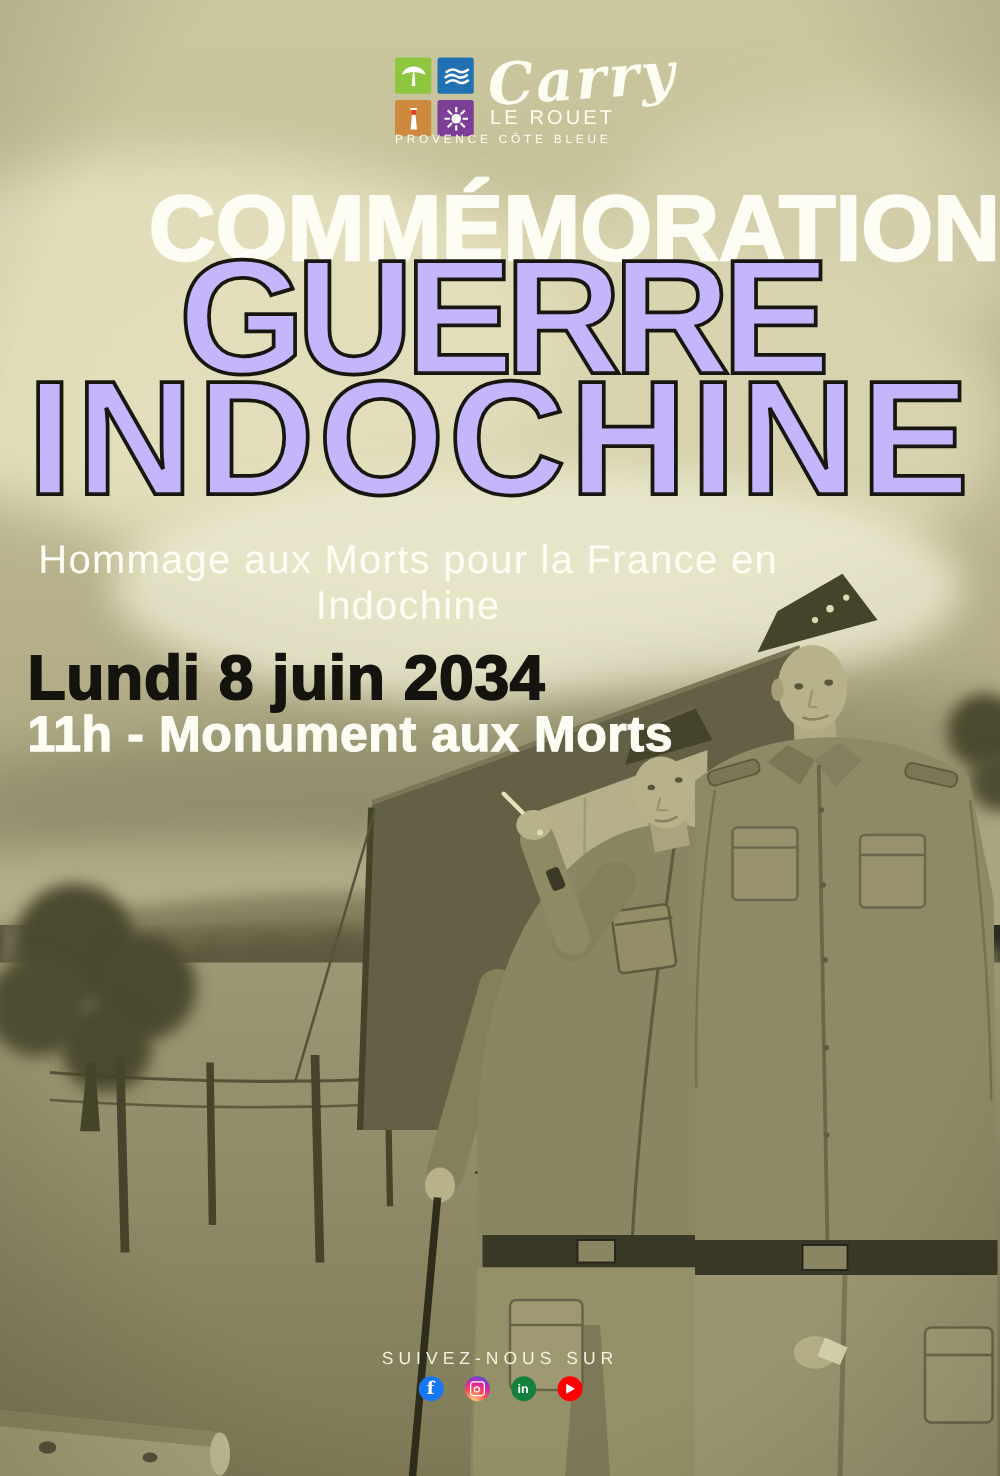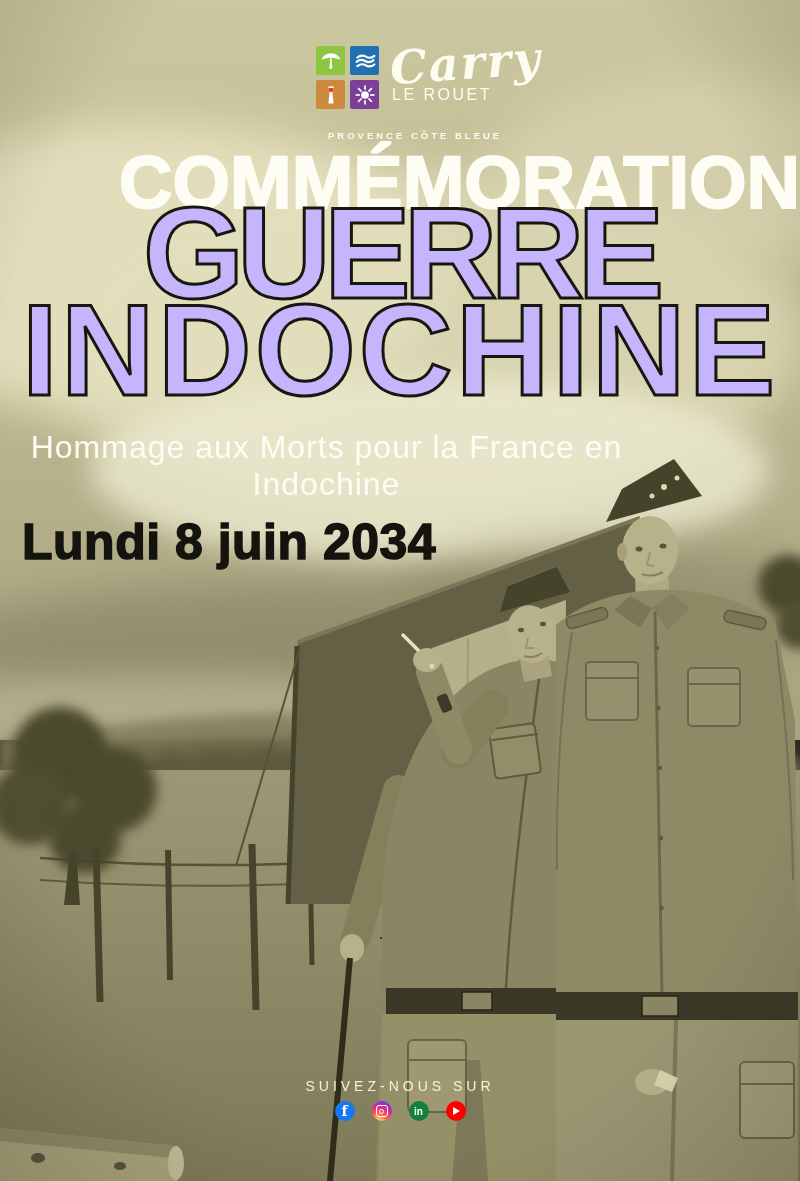--- a/index.html
+++ b/index.html
@@ -11,21 +11,21 @@
   .photo{position:absolute;inset:0;}
   
   .logo{position:absolute;left:312px;top:44px;width:260px;height:80px;}
   .tiles{position:absolute;left:4px;top:2px;display:grid;grid-template-columns:29px 29px;grid-template-rows:29px 29px;gap:5px;}
   .tile{width:29px;height:29px;border-radius:2px;display:flex;align-items:center;justify-content:center;}
   .tile svg{display:block;}
   .t-green{background:#8dc63f;} .t-blue{background:#2170b2;}
   .t-orange{background:#cd8a3e;} .t-purple{background:#7c3f97;}
   .brand-script{position:absolute;left:78px;top:-8px;font-family:"DejaVu Serif",serif;font-style:italic;font-weight:700;font-size:46px;color:#fdfcf0;letter-spacing:2px;transform:rotate(-4deg);}
   .brand-name{position:absolute;left:80px;top:42px;font-size:16px;font-weight:400;color:#fdfcf0;letter-spacing:2.5px;}
-  .brand-tagline{position:absolute;left:16px;top:62px;font-size:9.5px;font-weight:700;color:#fdfcf0;letter-spacing:3px;white-space:nowrap;margin-top:24px;}
+  .brand-tagline{position:absolute;left:4px;top:62px;font-size:9.5px;font-weight:400;color:#fdfcf0;letter-spacing:3px;white-space:nowrap;}
   
   .title{position:absolute;left:0;top:146px;width:800px;text-align:right;
     font-size:74px;font-weight:700;color:#fdfdf4;line-height:1;letter-spacing:0;
     -webkit-text-stroke:2px #fdfdf4;}
   .headline{position:absolute;left:0;top:206px;width:800px;text-align:center;color:#c4b5fd;font-weight:700;-webkit-text-stroke:3px #17160f;}
   .headline .l1{font-size:130px;line-height:95px;letter-spacing:-7px;}
   .headline .l2{font-size:130px;line-height:99px;letter-spacing:3px;}
   .subtitle{position:absolute;left:0;top:429px;width:653px;text-align:center;font-size:32px;font-weight:400;color:#fdfdf4;letter-spacing:1px;}
   .date{position:absolute;left:22px;top:513px;font-size:50px;font-weight:700;color:#14130d;letter-spacing:0.5px;-webkit-text-stroke:1.5px #14130d;}
   .timeplace{position:absolute;left:22px;top:566px;font-size:40px;font-weight:700;color:#fdfdf4;letter-spacing:0.5px;-webkit-text-stroke:1px #fdfdf4;}
@@ -269,20 +269,21 @@
   </header>
 
   <h1 class="title" style="margin:0;">COMMÉMORATION</h1>
   <div class="headline">
     <div class="l1">GUERRE</div>
     <div class="l2">INDOCHINE</div>
   </div>
   <div class="subtitle">Hommage aux Morts pour la France en Indochine</div>
 
   <div class="date">Lundi 8 juin 2034</div>
+  <div class="timeplace">11h - Monument aux Morts</div>
 
   <div class="follow">SUIVEZ-NOUS SUR</div>
   <div class="social">
     <span class="sicon s-fb">f</span>
     <span class="sicon s-ig">
         <span class="ig-cam"></span>
       </span>
     <span class="sicon s-li">in</span>
     <span class="sicon s-yt">
         <span class="yt-play"></span>

